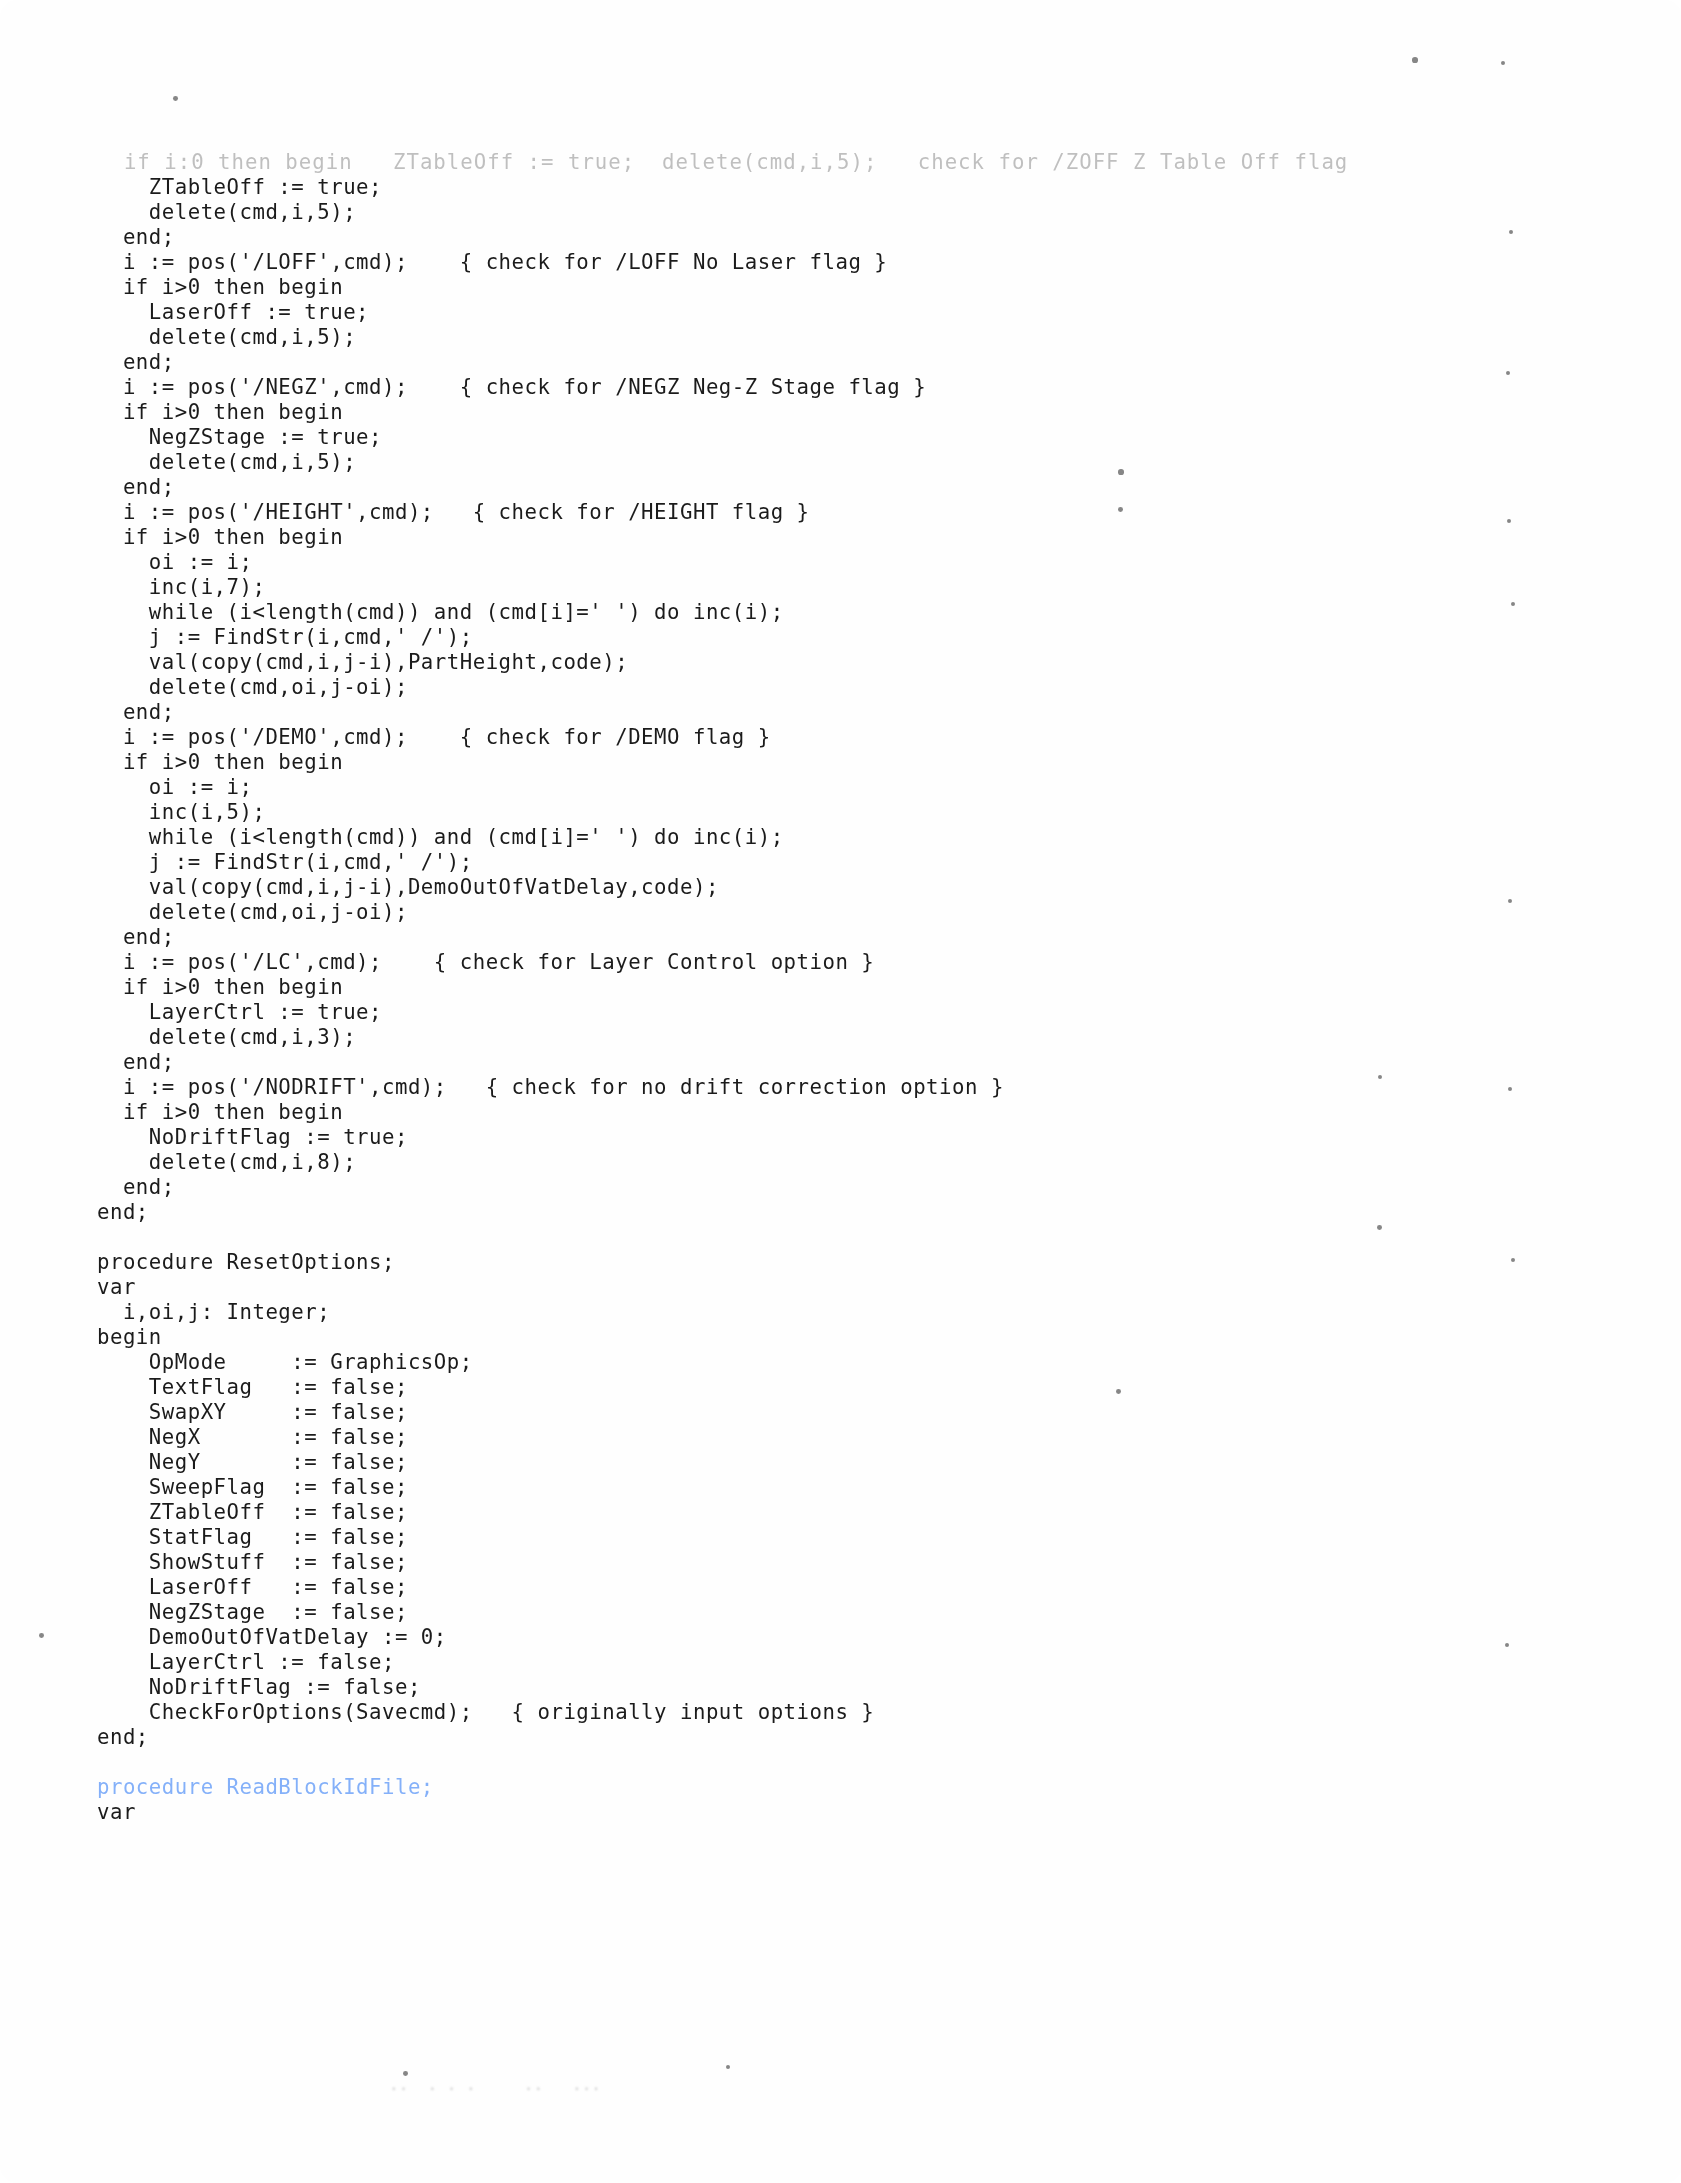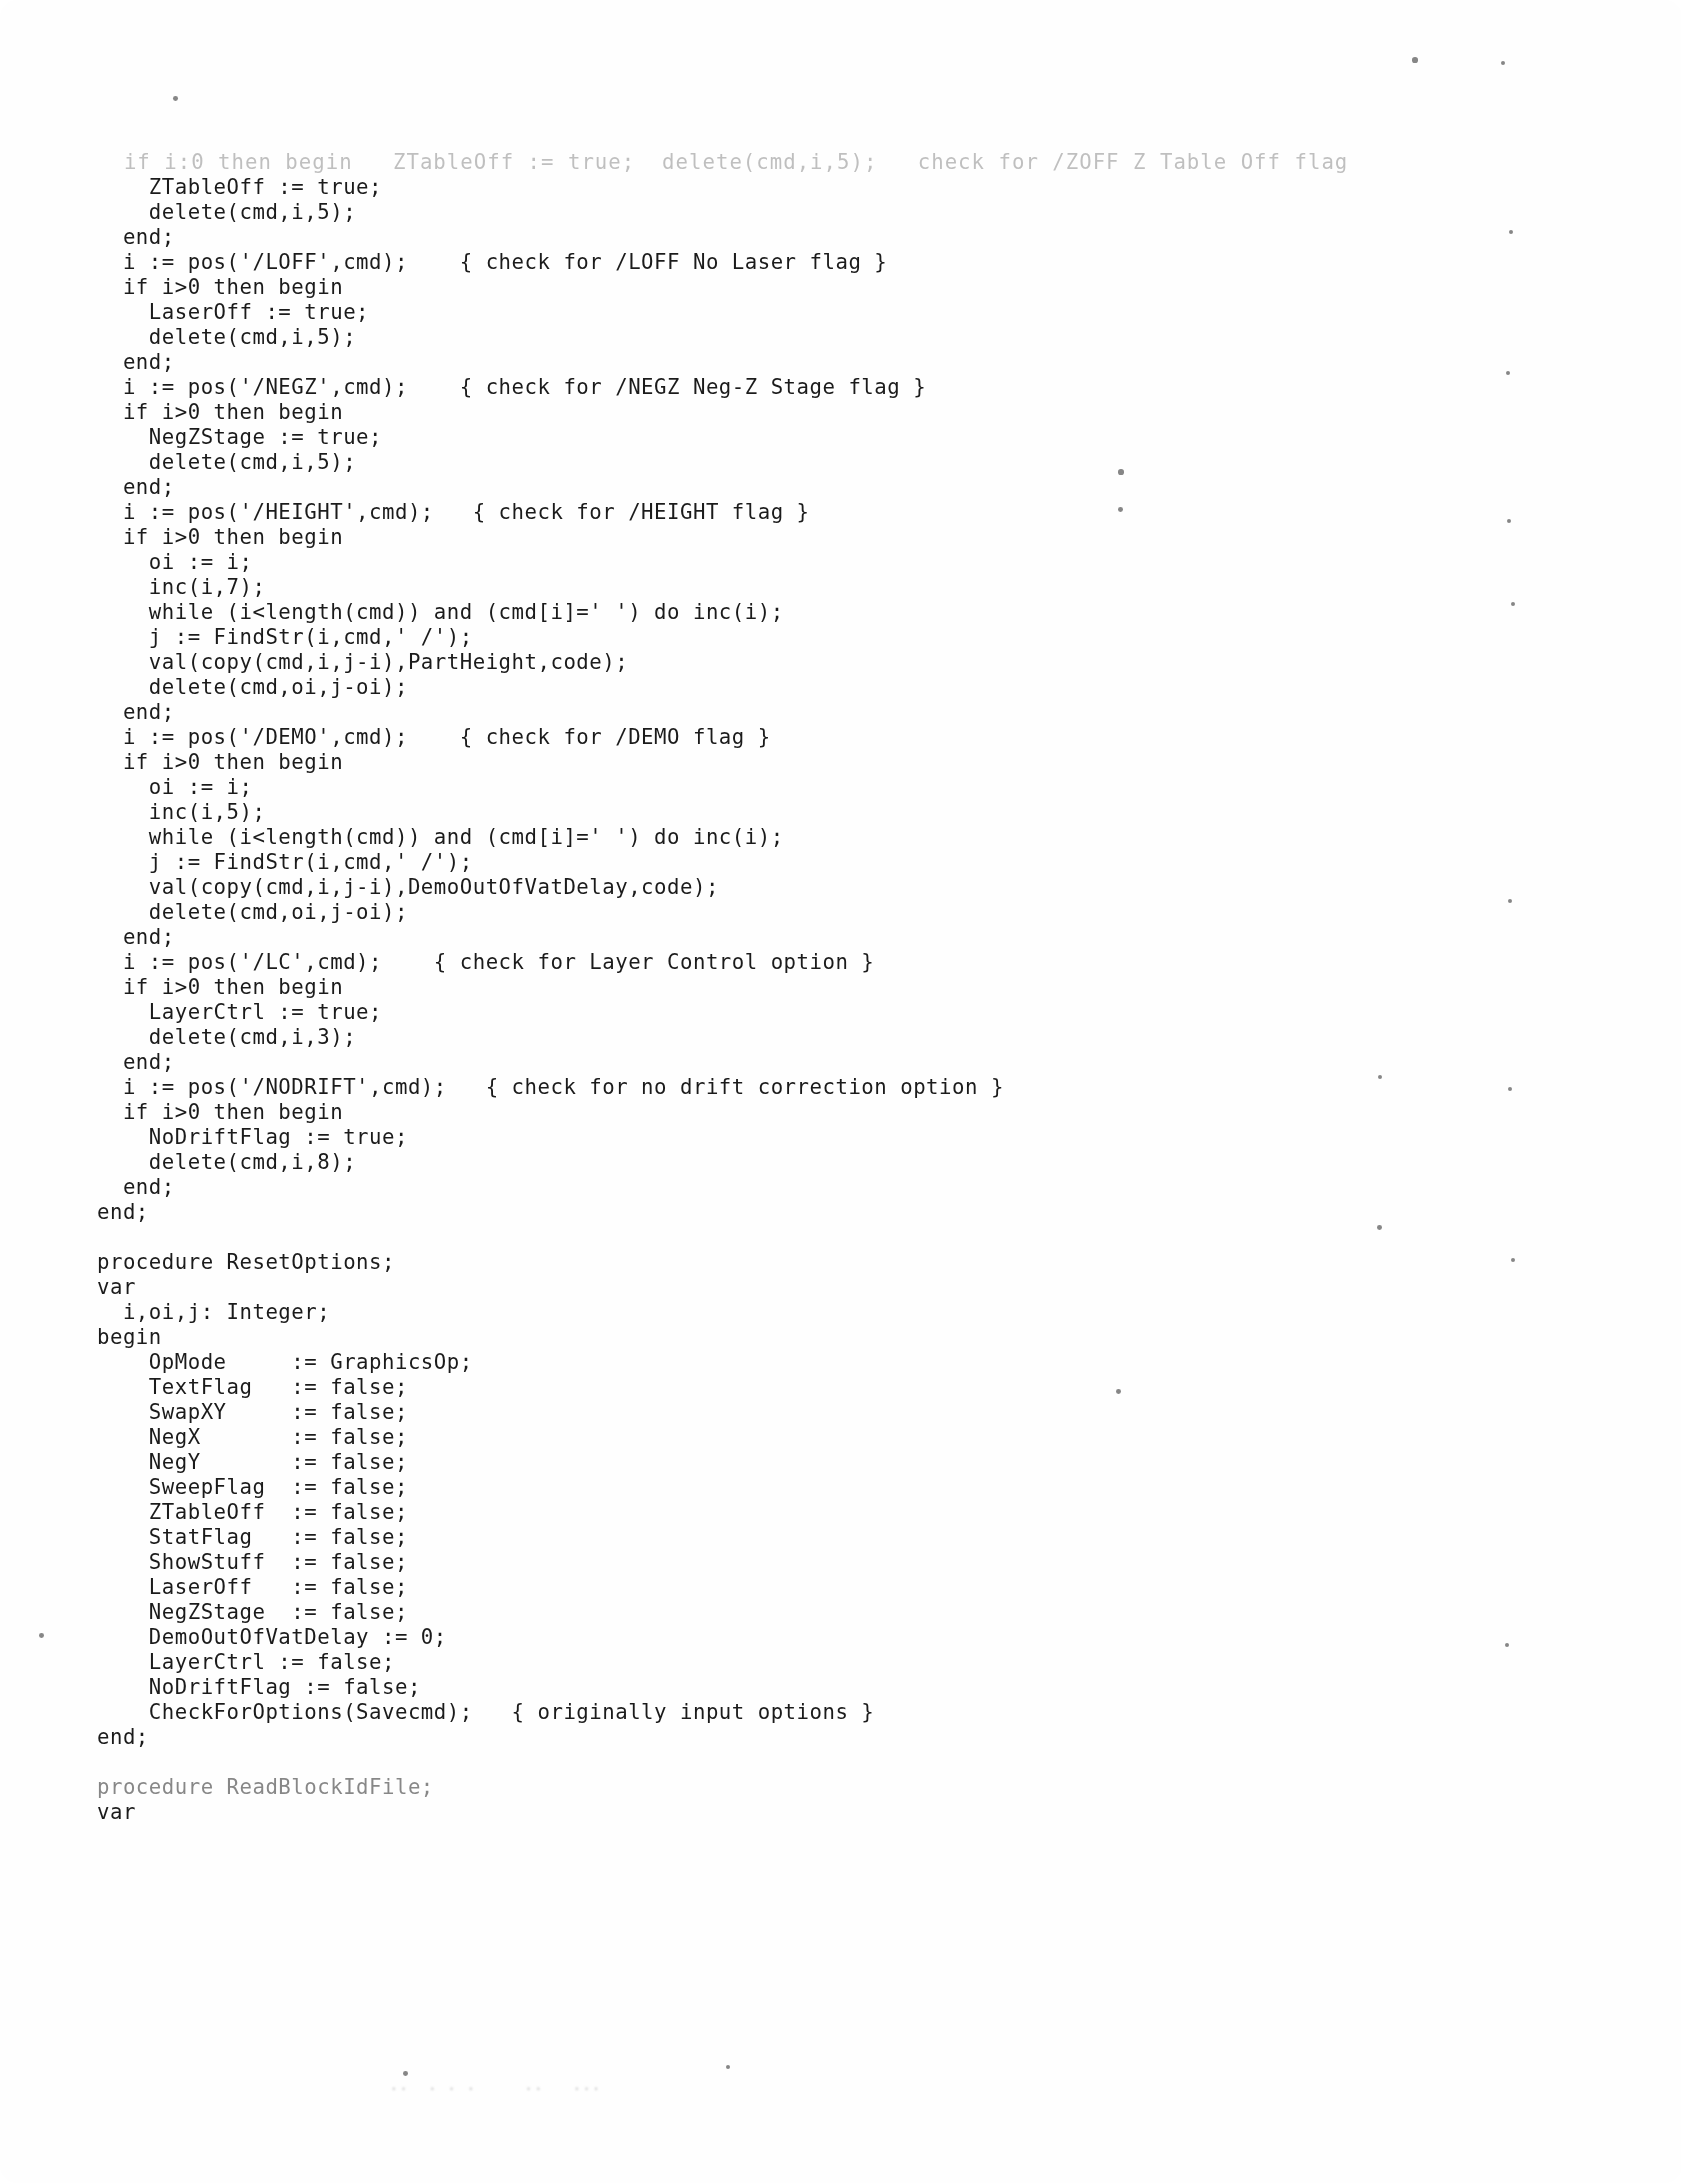--- a/index.html
+++ b/index.html
@@ -32,21 +32,21 @@
     height: 25px;
   }
   
   .line.smudged {
     color: #8d8d8d;
     opacity: 0.55;
     filter: blur(0.7px);
     letter-spacing: 1px;
   }
   .line.faded {
-    color: #404040;
+    color: #3b82f6;
     opacity: 0.62;
     filter: blur(0.6px);
   }
   .line.blank {
     color: transparent;
   }
   
   .speck {
     position: absolute;
     background: #5e5e5e;

